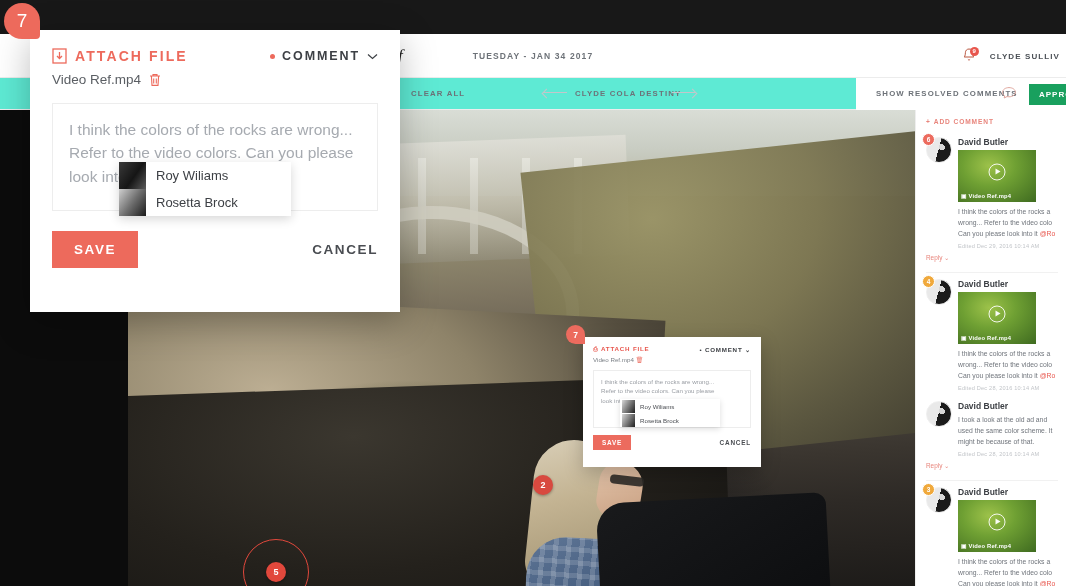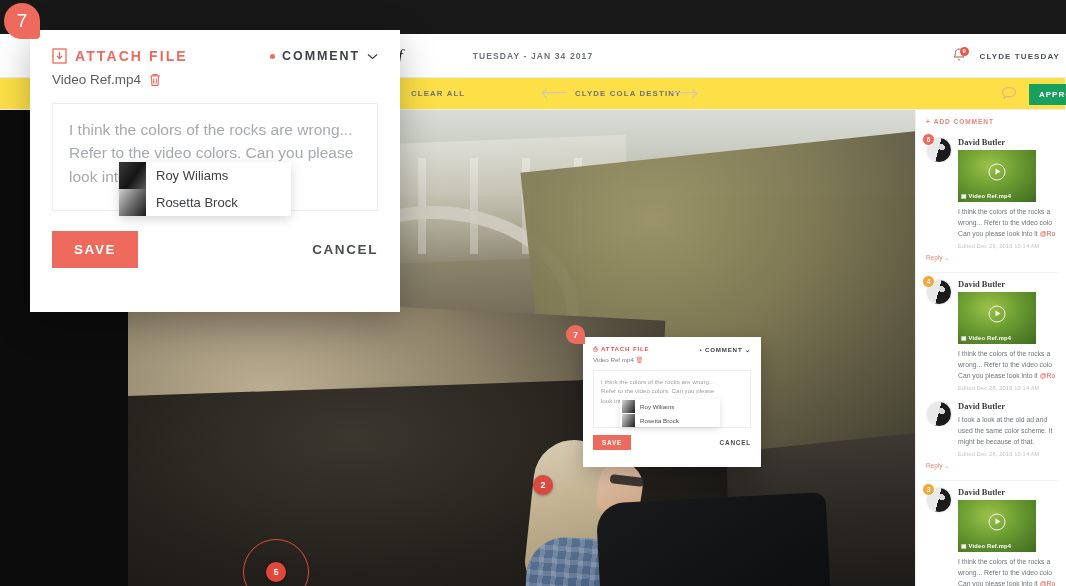--- a/index.html
+++ b/index.html
@@ -41,22 +41,22 @@
     width:9px; height:9px; border-radius:50%;
     background:#e8564d; color:#fff; font-size:6px;
     line-height:9px; text-align:center; font-weight:bold;
   }
   .user-name {
     font-size:8px; letter-spacing:1.1px; color:#4b5056; font-weight:bold;
     white-space:nowrap;
   }
 
   .toolbar {
-    position:absolute; left:0; top:78px; width:1065px; height:32px;
-    background:#fde047; border-bottom:1px solid #ededed;
+    position:absolute; left:0; top:78px; width:856px; height:32px;
+    background:#5eead4; border-bottom:1px solid #ededed;
   }
   .tb-item {
     position:absolute; top:0; height:32px; line-height:32px;
     font-size:7.8px; letter-spacing:1.15px; color:#6d7278; font-weight:bold;
     white-space:nowrap;
   }
   .tb-clear { left:411px; }
   .tb-project { left:575px; }
   .tb-resolved { left:876px; }
   .arrow-l { position:absolute; left:543px; top:14px; width:24px; height:1px; background:#c3c6ca; }
@@ -200,21 +200,21 @@
       linear-gradient(105deg,#e9e9e9 0 48%, #1b1b1b 48% 100%);
     border:1px solid #efefef;
   }
   .av-badge {
     position:absolute; left:-4px; top:-4px; width:13px; height:13px;
     border-radius:50%; color:#fff; font-size:6.5px; font-weight:bold;
     display:flex; align-items:center; justify-content:center;
     border:1.5px solid #fff;
   }
   .cmt-body { flex:1 1 auto; min-width:0; }
-  .cmt-author { font-size:8.5px; color:#3d4045; font-weight:bold; margin-bottom:3px;font-family:Liberation Serif, serif; }
+  .cmt-author { font-size:8.5px; color:#3d4045; font-weight:bold; margin-bottom:3px; }
   .vid-thumb {
     position:relative; width:78px; height:52px; margin-bottom:4px;
     background:
       radial-gradient(ellipse at 40% 30%, #9dc24a 0%, #6fa033 40%, #3f6b20 100%);
     overflow:hidden;
   }
   .vid-play {
     position:absolute; left:50%; top:42%; transform:translate(-50%,-50%);
     width:17px; height:17px; border-radius:50%; border:1.4px solid rgba(255,255,255,.9);
   }
@@ -320,30 +320,31 @@
     <div class="header-bar">
       <div class="header-date">TUESDAY - JAN 34 2017</div>
       <div class="header-right">
         <div class="bell-wrap">
           <svg class="icon-svg" width="14" height="16" viewBox="0 0 14 16" fill="none" stroke="#b9563f" stroke-width="1">
             <path d="M7 2c-2.2 0-3.6 1.6-3.6 3.7 0 3.3-1.2 4.3-1.2 4.3h9.6s-1.2-1-1.2-4.3C10.6 3.6 9.2 2 7 2z"></path>
             <path d="M5.9 12.3a1.3 1.3 0 0 0 2.2 0"></path>
           </svg>
           <div class="bell-dot">9</div>
         </div>
-        <div class="user-name">CLYDE TUESDAY</div>
+        <div class="user-name">CLYDE SULLIV</div>
       </div>
     </div>
     <div class="brand-mark">f</div>
 
     <div class="toolbar">
       <div class="tb-item tb-clear">CLEAR ALL</div>
       <div class="arrow-l"></div>
       <div class="tb-item tb-project">CLYDE COLA DESTINY</div>
       <div class="arrow-r"></div>
+      <div class="tb-item tb-resolved">SHOW RESOLVED COMMENTS</div>
       <div class="tb-bubble">
         <svg class="icon-svg" width="16" height="14" viewBox="0 0 16 14" fill="none" stroke="#e0a59c" stroke-width="1">
           <path d="M8 1.6c3.6 0 6.4 2 6.4 4.6S11.6 10.8 8 10.8c-.7 0-1.4-.08-2-.23L3.2 12l.5-2.1C2.3 9.07 1.6 7.9 1.6 6.2 1.6 3.6 4.4 1.6 8 1.6z"></path>
         </svg>
       </div>
       <button class="approve-btn">APPROVE</button>
     </div>
 
     <div class="canvas">
       <div class="photo">

